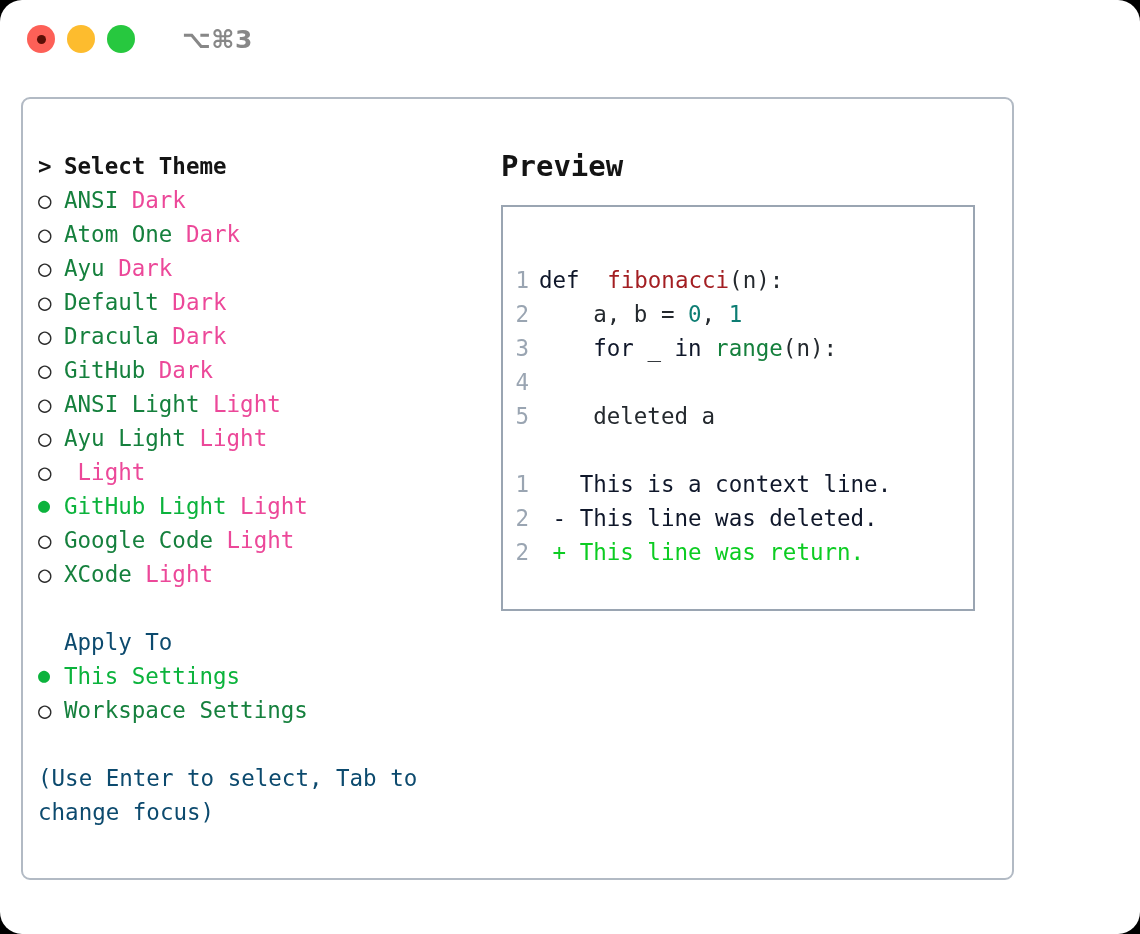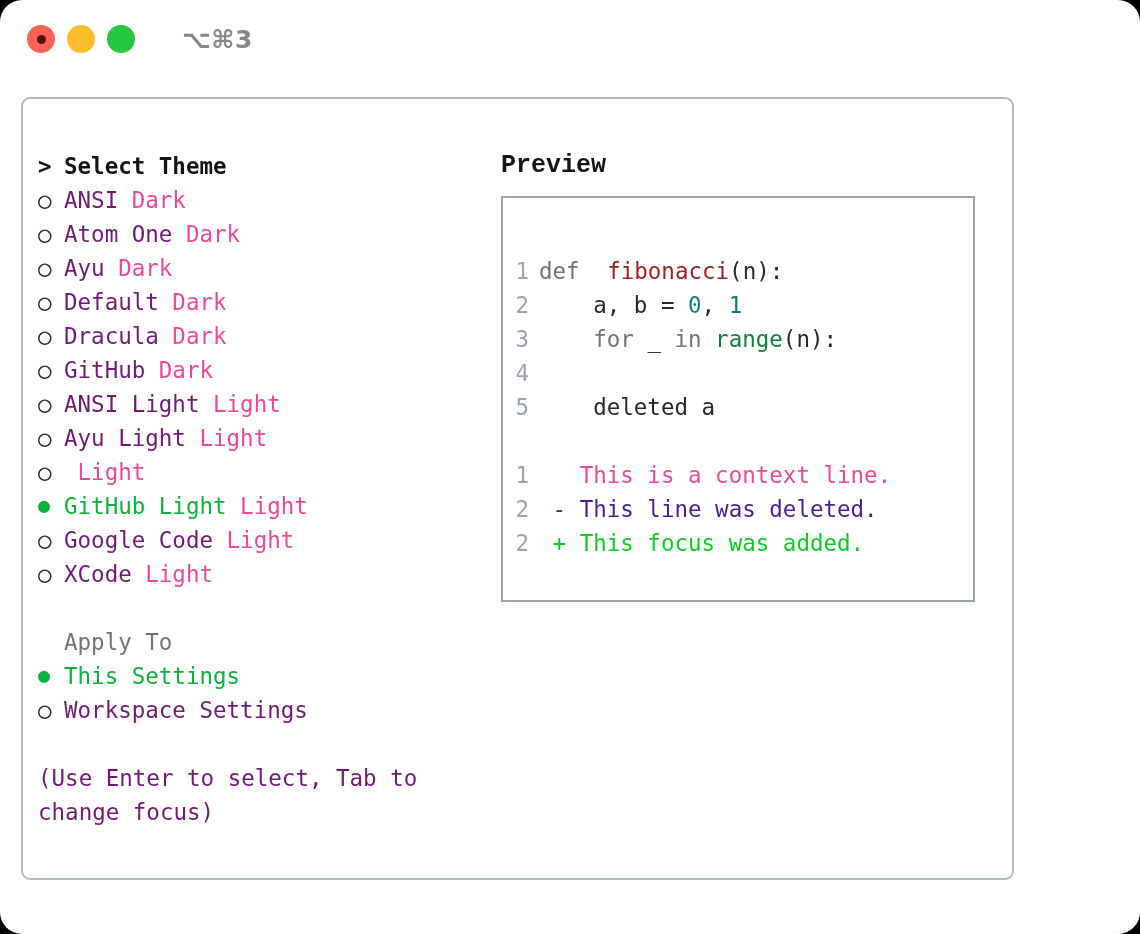--- a/index.html
+++ b/index.html
@@ -124,56 +124,55 @@
     position: relative;
     top: -1px;
     font-size: 20px;
   }
   .row-header {
     font-weight: 700;
     color: #141414;
   }
   .row-header .marker { font-weight: 700; color: #141414; }
 
-  .item-name { color: #701a75; }
+  .item-name { color: #15803d; }
   .item-cat  { color: #ec4899; }
   .row.selected .marker,
   .row.selected .item-name { color: #0bb33c; }
 
   .section-head {
     height: 34px;
     line-height: 34px;
     font-size: 22.5px;
-    color: #737373;
+    color: #0c4a6e;
     white-space: pre;
     padding-left: 26px;
   }
   .spacer-row { height: 34px; }
 
   .hint {
     font-size: 22.5px;
-    color: #701a75;
+    color: #0c4a6e;
     line-height: 34px;
     width: 400px;
   }
 
   
   .right-col {
     position: absolute;
     left: 478px;
     top: 50px;
     width: 500px;
   }
   .preview-title {
-    font-size: 25px;
+    font-size: 29px;
     font-weight: 700;
     color: #141414;
     line-height: 34px;
-    margin-bottom: 13px;
-    font-family: Liberation Mono, monospace;
+    margin-bottom: 22px;
   }
   .preview-box {
     width: 474px;
     height: 406px;
     border: 2px solid #9aa5b2;
     box-sizing: border-box;
     background: #ffffff;
     padding: 56px 0 0 0;
   }
   .code-line {
@@ -187,28 +186,28 @@
     width: 36px;
     flex: 0 0 36px;
     text-align: right;
     color: #9aa5b2;
     padding-right: 10px;
     box-sizing: border-box;
   }
   .code-txt { color: #24292e; }
   .blank-line { height: 34px; }
 
-  .tok-kw   { color: #737373; }
+  .tok-kw   { color: #0f172a; }
   .tok-fn   { color: #a31e22; margin-left: 14px; }
   .tok-num  { color: #0d7d73; }
   .tok-call { color: #15803d; }
   .tok-plain{ color: #24292e; }
 
-  .diff-ctx { color: #ec4899; }
-  .diff-del { color: #4c1d95; text-align: center; }
+  .diff-ctx { color: #0f172a; }
+  .diff-del { color: #0f172a; text-align: center; }
   .diff-add { color: #0ccc22; }
 </style>
 </head>
 <body>
 
 <div class="window">
 
   <div class="titlebar">
     <div class="traffic-lights">
       <span class="dot dot-red"></span>
@@ -267,20 +266,20 @@
               <div class="code-line"><span class="ln">1</span><span class="code-txt"><span class="tok-kw">def </span><span class="tok-fn">fibonacci</span><span class="tok-plain">(n):</span></span></div>
               <div class="code-line"><span class="ln">2</span><span class="code-txt"><span class="tok-plain">    a, b = </span><span class="tok-num">0</span><span class="tok-plain">, </span><span class="tok-num">1</span></span></div>
               <div class="code-line"><span class="ln">3</span><span class="code-txt"><span class="tok-kw">    for </span><span class="tok-plain">_ </span><span class="tok-kw">in </span><span class="tok-call">range</span><span class="tok-plain">(n):</span></span></div>
               <div class="code-line"><span class="ln">4</span></div>
               <div class="code-line"><span class="ln">5</span><span class="code-txt"><span class="tok-plain">    deleted a</span></span></div>
             </div>
           <div class="blank-line"></div>
           <div id="diff-block">
               <div class="code-line"><span class="ln">1</span><span class="diff-ctx">   This is a context line.</span></div>
               <div class="code-line"><span class="ln">2</span><span class="diff-del"> - This line was deleted.</span></div>
-              <div class="code-line"><span class="ln">2</span><span class="diff-add"> + This focus was added.</span></div>
+              <div class="code-line"><span class="ln">2</span><span class="diff-add"> + This line was return.</span></div>
             </div>
         </div>
       </div>
 
     </div>
   </div>
 </div>
 
 </body></html>

